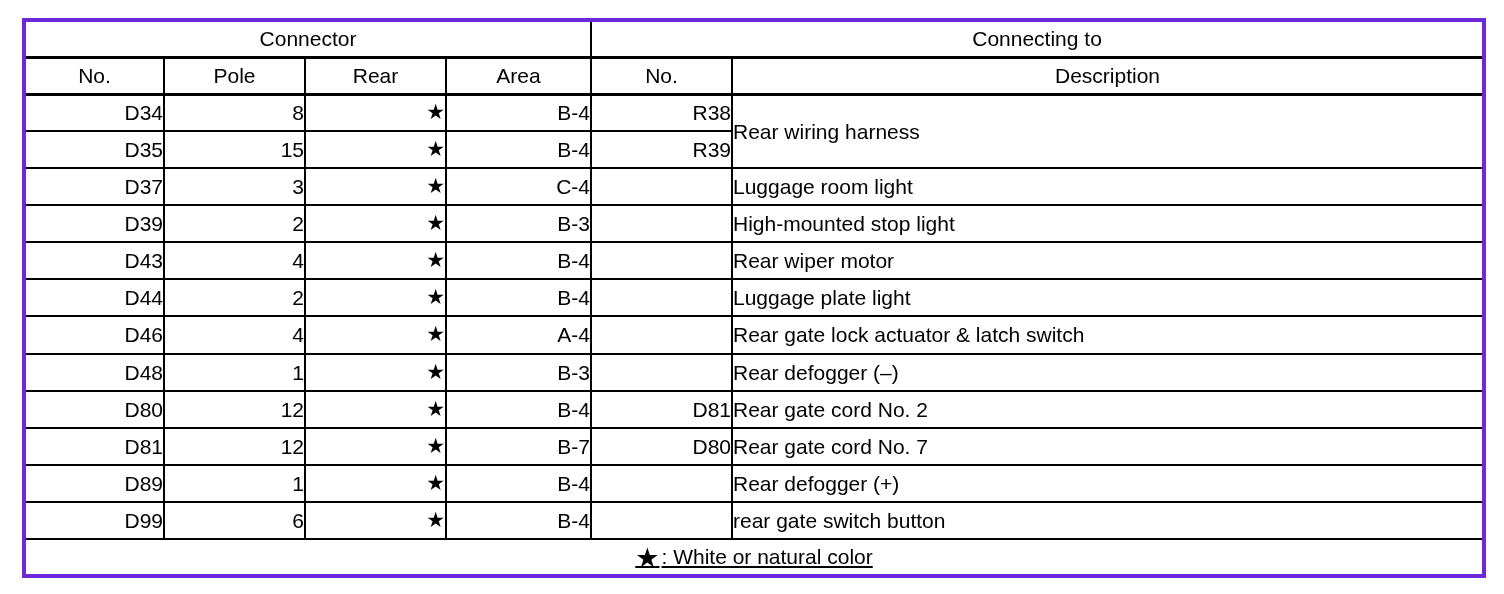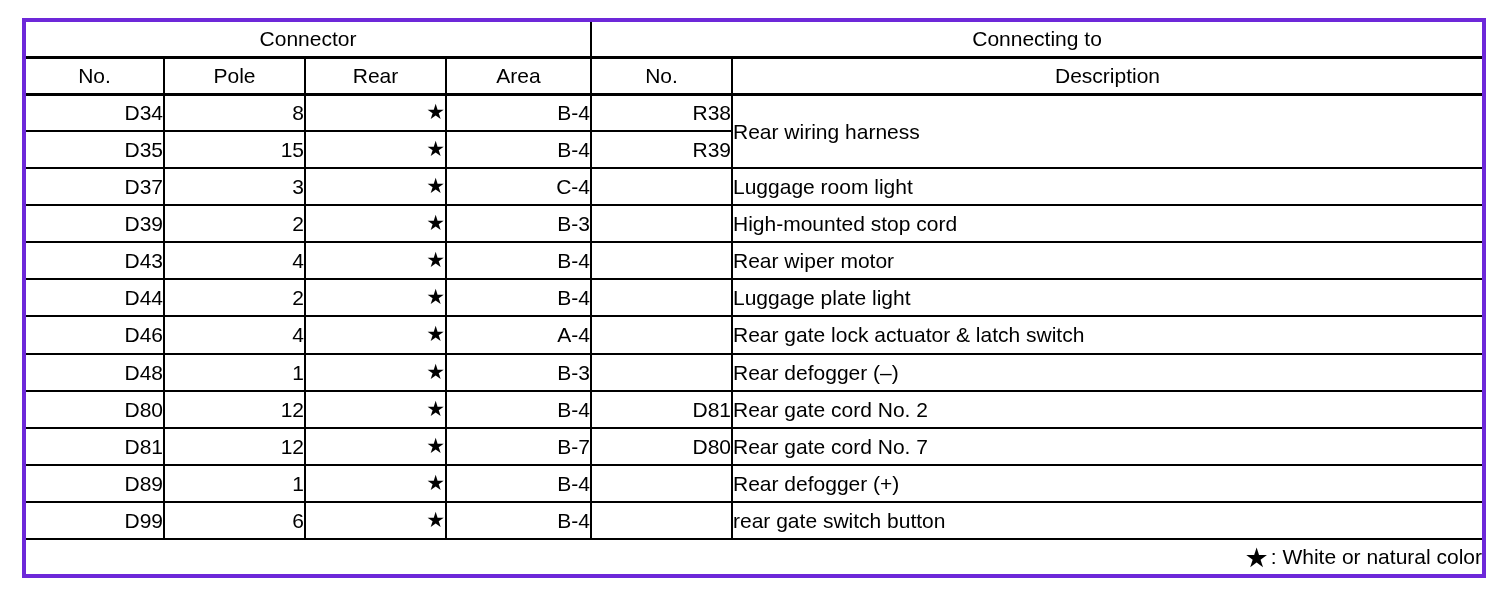--- a/index.html
+++ b/index.html
@@ -47,23 +47,24 @@
     margin-top: 7px;
   }
   .cell-center { text-align: right; }
   .cell-left   { text-align: left; padding-left: 11px; margin-left: 20px; }
   .star-cell {
     font-size: 29px;
     line-height: 1;
     font-family: "DejaVu Sans", sans-serif;
   }
   .legend-cell {
-    text-align: right;
+    text-align: center;
     padding-left: 7px;
     border-top: 3px solid #000000;
+    text-decoration: underline;
   }
   .legend-star {
     font-size: 27px;
     line-height: 1;
     font-family: "DejaVu Sans", sans-serif;
     vertical-align: -3px;
     margin-right: 2px;
   }
 </style>
 </head>
@@ -116,21 +117,21 @@
           <td class="cell-center">C-4</td>
           <td class="cell-center"></td>
           <td class="cell-left">Luggage room light</td>
         </tr>
         <tr>
           <td class="cell-center">D39</td>
           <td class="cell-center">2</td>
           <td class="cell-center star-cell">★</td>
           <td class="cell-center">B-3</td>
           <td class="cell-center"></td>
-          <td class="cell-left">High-mounted stop cord</td>
+          <td class="cell-left">High-mounted stop light</td>
         </tr>
         <tr>
           <td class="cell-center">D43</td>
           <td class="cell-center">4</td>
           <td class="cell-center star-cell">★</td>
           <td class="cell-center">B-4</td>
           <td class="cell-center"></td>
           <td class="cell-left">Rear wiper motor</td>
         </tr>
         <tr>

